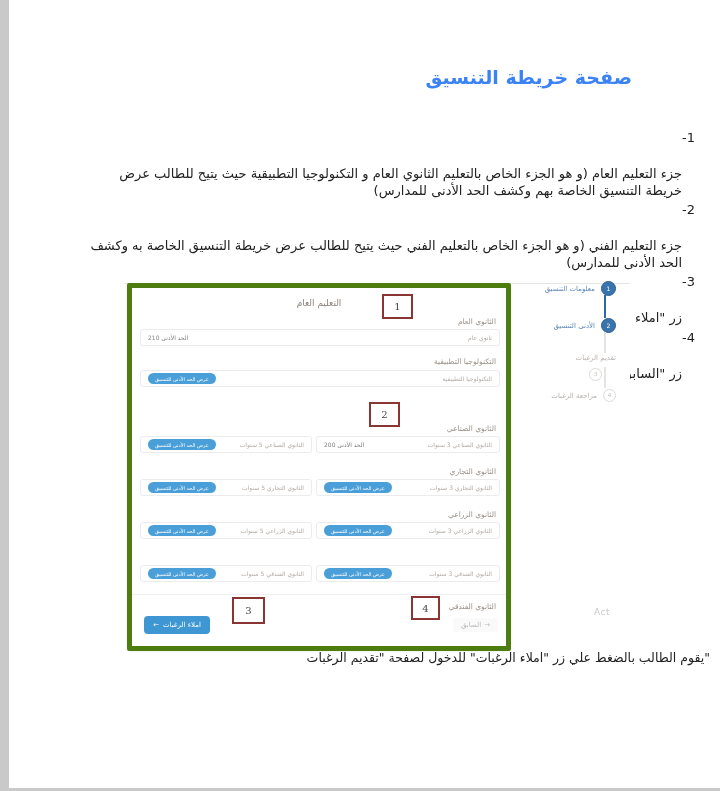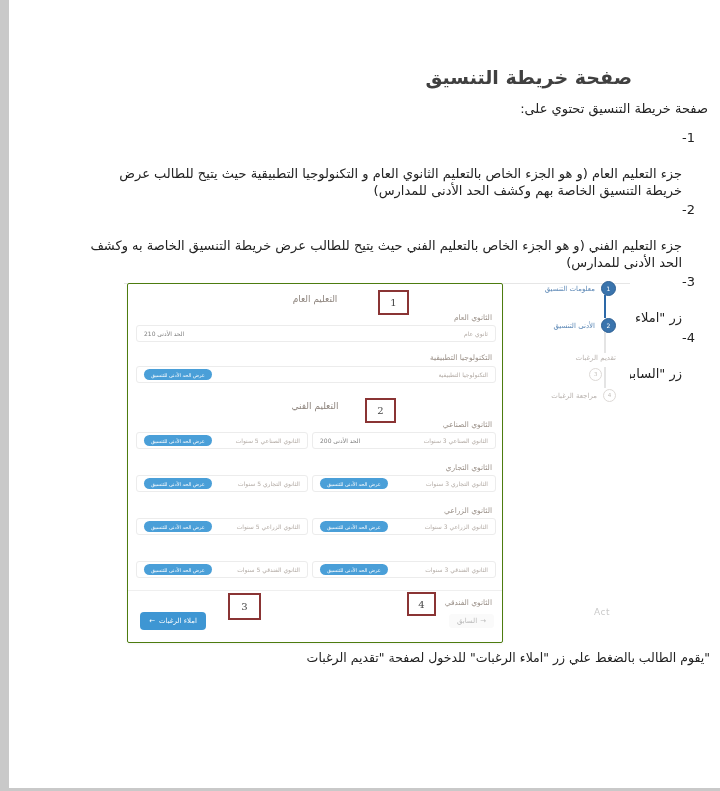--- a/index.html
+++ b/index.html
@@ -1,21 +1,21 @@
 <!DOCTYPE html>
 <html lang="ar"><head>
 <meta charset="utf-8">
 <style>
   html,body{margin:0;padding:0;}
   body{width:720px;height:791px;position:relative;background:#c9c9c9;
        font-family:"DejaVu Sans",sans-serif;overflow:hidden;}
   .page{position:absolute;left:9px;top:0;right:0;bottom:3px;background:#ffffff;}
 
   
-  .doc-title{position:absolute;top:66px;right:88px;font-size:19px;font-weight:bold;color:#404040;direction:rtl;}
+  .doc-title{position:absolute;top:66px;right:88px;font-size:19px;font-weight:bold;color:#3b82f6;direction:rtl;}
   .doc-intro{position:absolute;top:101px;right:12px;font-size:13px;color:#222;direction:rtl;}
   .doc-list{position:absolute;top:130px;right:12px;width:620px;direction:rtl;font-size:13px;color:#222;}
   .doc-li{display:flex;direction:rtl;margin-bottom:3px;line-height:16.5px;}
   .doc-li .num{width:26px;flex:0 0 26px;direction:ltr;text-align:left;}
   .doc-li .txt{flex:1;text-align:right;margin-top:36px;}
   .doc-caption{position:absolute;top:650px;right:10px;font-size:12.5px;color:#222;direction:rtl;}
 
   
   .shot{position:absolute;left:115px;top:277px;width:506px;height:368px;background:#fff;}
   .shot-topline{position:absolute;left:0;right:0;top:6px;height:1px;background:#e6e6e6;}
@@ -29,21 +29,21 @@
   .step .dot{width:13px;height:13px;border-radius:50%;display:flex;align-items:center;justify-content:center;
              font-size:6px;line-height:1;}
   .step.done .dot,.step.active .dot{background:#3a74ad;color:#fff;border:1px solid #2d5f93;}
   .step.todo .dot{width:11px;height:11px;background:#fff;color:#c4c0bc;border:1px solid #ddd9d6;font-size:5.5px;}
   .conn{position:absolute;right:24px;width:2px;}
   .conn.blue{background:#2d69a8;}
   .conn.gray{background:#e4e4e4;}
 
   
   .card{position:absolute;left:3px;top:6px;width:374px;height:358px;background:#fff;
-        border:1px solid #4d7c0f;border-radius:2px;box-shadow:0 1px 3px rgba(0,0,0,.05);direction:rtl;}
+        border:5px solid #4d7c0f;border-radius:2px;box-shadow:0 1px 3px rgba(0,0,0,.05);direction:rtl;}
   .card-title{position:absolute;left:0;width:100%;text-align:center;font-size:9px;color:#8e857e;}
   .sec-hdr{position:absolute;right:10px;font-size:7.5px;color:#9b9189;white-space:nowrap;}
   .row{position:absolute;height:17px;background:#fff;border:1px solid #ececec;border-radius:3px;
        display:flex;direction:rtl;align-items:center;justify-content:space-between;padding:0 7px;box-sizing:border-box;}
   .row .lbl{font-size:6px;color:#b3aba5;white-space:nowrap;}
   .row .val{font-size:6px;color:#7e7e7e;white-space:nowrap;direction:rtl;}
   .btn-mini{height:11px;border:none;border-radius:6px;background:#4a9fd8;color:#fff;font-size:5px;
             font-family:"DejaVu Sans",sans-serif;padding:0 7px;display:flex;align-items:center;white-space:nowrap;cursor:pointer;}
   .row-full{left:8px;width:360px;}
   .card-right{left:184px;width:184px;}
@@ -61,21 +61,20 @@
             color:#b9b9b9;font-size:7px;font-family:"DejaVu Sans",sans-serif;
             display:flex;align-items:center;gap:3px;padding:0 8px;direction:ltr;cursor:pointer;margin-left:30px;}
   .watermark{position:absolute;left:470px;top:330px;font-size:9px;color:#cacaca;letter-spacing:.5px;}
 </style>
 </head>
 <body>
 
 <div class="page">
 
   <div class="doc-title">صفحة خريطة التنسيق</div>
-  <div class="doc-intro">صفحة خريطة التنسيق تحتوي على:</div>
 
   <div class="doc-list">
     <div class="doc-li">
       <span class="num">-1</span>
       <span class="txt">جزء التعليم العام (و هو الجزء الخاص بالتعليم الثانوي العام و التكنولوجيا التطبيقية حيث يتيح للطالب عرض خريطة التنسيق الخاصة بهم وكشف الحد الأدنى للمدارس)</span>
     </div>
     <div class="doc-li">
       <span class="num">-2</span>
       <span class="txt">جزء التعليم الفني (و هو الجزء الخاص بالتعليم الفني حيث يتيح للطالب عرض خريطة التنسيق الخاصة به وكشف الحد الأدنى للمدارس)</span>
     </div>
@@ -124,21 +123,20 @@
         <span class="lbl">ثانوي عام</span>
         <span class="val">الحد الأدنى 210</span>
       </div>
 
       <div class="sec-hdr" style="top:69px;">التكنولوجيا التطبيقية</div>
       <div class="row row-full" style="top:82px;">
         <span class="lbl">التكنولوجيا التطبيقية</span>
         <button class="btn-mini">عرض الحد الأدنى للتنسيق</button>
       </div>
 
-      <div class="card-title" style="top:117px;">التعليم الفني</div>
       <div class="marker" style="left:237px;top:114px;width:27px;height:21px;">2</div>
 
       <div class="sec-hdr" style="top:136px;">الثانوي الصناعي</div>
       <div class="row card-right" style="top:148px;">
         <span class="lbl">الثانوي الصناعي 3 سنوات</span>
         <span class="val">الحد الأدنى 200</span>
       </div>
       <div class="row card-left" style="top:148px;">
         <span class="lbl">الثانوي الصناعي 5 سنوات</span>
         <button class="btn-mini">عرض الحد الأدنى للتنسيق</button>

